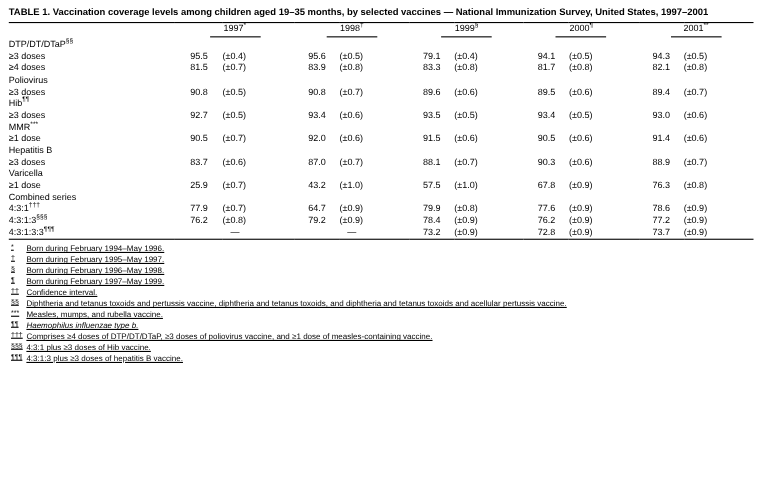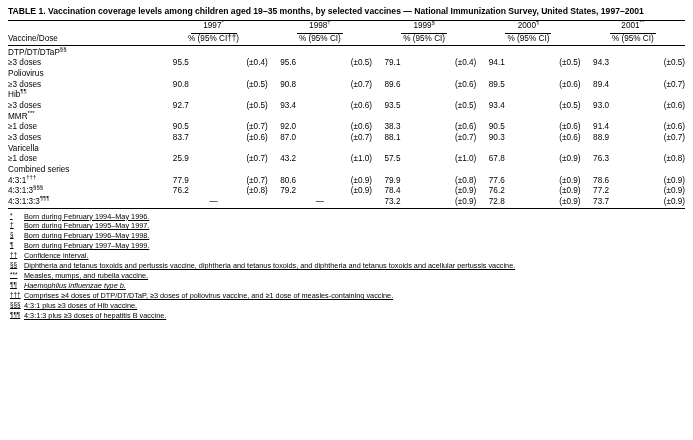--- a/index.html
+++ b/index.html
@@ -79,21 +79,21 @@
   .ind {
     padding-left: 10px;
     text-align: left;
   }
   .pct {
     text-align: center;
     padding-right: 3px;
     white-space: nowrap;
   }
   .ci {
-    text-align: right;
+    text-align: left;
     white-space: nowrap;
   }
   .sup {
     font-size: 6.0px;
     vertical-align: super;
     line-height: 0;
   }
   .dash {
     text-align: center;
     padding-right: 10px;
@@ -159,28 +159,20 @@
         <td class="rule-top yr-head" colspan="2">
           <span class="yr-underline"><span>1999</span><span class="sup">§</span></span>
         </td>
         <td class="rule-top yr-head" colspan="2">
           <span class="yr-underline"><span>2000</span><span class="sup">¶</span></span>
         </td>
         <td class="rule-top yr-head" colspan="2">
           <span class="yr-underline"><span>2001</span><span class="sup">**</span></span>
         </td>
       </tr>
-      <tr class="rule-bot">
-        <td class="vax-head">Vaccine/Dose</td>
-        <td class="sub-head" colspan="2">%  (95% CI††)</td>
-        <td class="sub-head" colspan="2">%  (95% CI)</td>
-        <td class="sub-head" colspan="2">%  (95% CI)</td>
-        <td class="sub-head" colspan="2">%  (95% CI)</td>
-        <td class="sub-head" colspan="2">%  (95% CI)</td>
-      </tr>
     </thead>
     <tbody>
       <tr class="spacer-row">
           <td colspan="11"></td>
         </tr>
 
       <tr>
         <td class="grp"><span>DTP/DT/DTaP</span><span class="sup">§§</span></td>
         <td colspan="10"></td>
       </tr>
@@ -190,20 +182,33 @@
           <td class="ci">(±0.4)</td>
         <td class="pct">95.6</td>
           <td class="ci">(±0.5)</td>
         <td class="pct">79.1</td>
           <td class="ci">(±0.4)</td>
         <td class="pct">94.1</td>
           <td class="ci">(±0.5)</td>
         <td class="pct">94.3</td>
           <td class="ci">(±0.5)</td>
       </tr>
+      <tr>
+        <td class="ind">≥4 doses</td>
+        <td class="pct">81.5</td>
+          <td class="ci">(±0.7)</td>
+        <td class="pct">83.9</td>
+          <td class="ci">(±0.8)</td>
+        <td class="pct">83.3</td>
+          <td class="ci">(±0.8)</td>
+        <td class="pct">81.7</td>
+          <td class="ci">(±0.8)</td>
+        <td class="pct">82.1</td>
+          <td class="ci">(±0.8)</td>
+      </tr>
 
       <tr>
         <td class="grp"><span>Poliovirus</span><span class="sup"></span></td>
         <td colspan="10"></td>
       </tr>
       <tr>
         <td class="ind">≥3 doses</td>
         <td class="pct">90.8</td>
           <td class="ci">(±0.5)</td>
         <td class="pct">90.8</td>
@@ -237,28 +242,32 @@
       <tr>
         <td class="grp"><span>MMR</span><span class="sup">***</span></td>
         <td colspan="10"></td>
       </tr>
       <tr>
         <td class="ind">≥1 dose</td>
         <td class="pct">90.5</td>
           <td class="ci">(±0.7)</td>
         <td class="pct">92.0</td>
           <td class="ci">(±0.6)</td>
-        <td class="pct">38.3</td>
+        <td class="pct">91.5</td>
           <td class="ci">(±0.6)</td>
         <td class="pct">90.5</td>
           <td class="ci">(±0.6)</td>
         <td class="pct">91.4</td>
           <td class="ci">(±0.6)</td>
       </tr>
 
+      <tr>
+        <td class="grp"><span>Hepatitis B</span><span class="sup"></span></td>
+        <td colspan="10"></td>
+      </tr>
       <tr>
         <td class="ind">≥3 doses</td>
         <td class="pct">83.7</td>
           <td class="ci">(±0.6)</td>
         <td class="pct">87.0</td>
           <td class="ci">(±0.7)</td>
         <td class="pct">88.1</td>
           <td class="ci">(±0.7)</td>
         <td class="pct">90.3</td>
           <td class="ci">(±0.6)</td>
@@ -285,21 +294,21 @@
       </tr>
 
       <tr>
         <td class="grp"><span>Combined series</span><span class="sup"></span></td>
         <td colspan="10"></td>
       </tr>
       <tr>
         <td class="ind"><span>4:3:1</span><span class="sup">†††</span></td>
         <td class="pct">77.9</td>
           <td class="ci">(±0.7)</td>
-        <td class="pct">80.6</td>
+        <td class="pct">64.7</td>
           <td class="ci">(±0.9)</td>
         <td class="pct">79.9</td>
           <td class="ci">(±0.8)</td>
         <td class="pct">77.6</td>
           <td class="ci">(±0.9)</td>
         <td class="pct">78.6</td>
           <td class="ci">(±0.9)</td>
       </tr>
       <tr>
         <td class="ind"><span>4:3:1:3</span><span class="sup">§§§</span></td>

